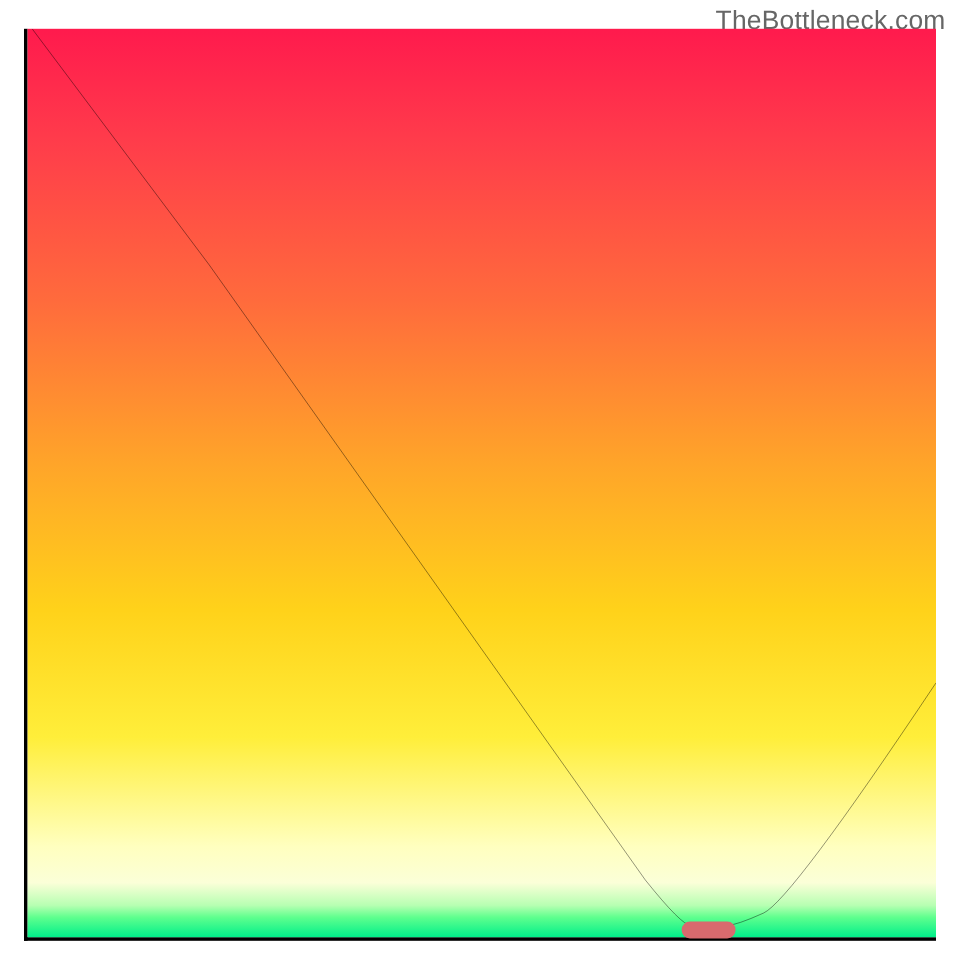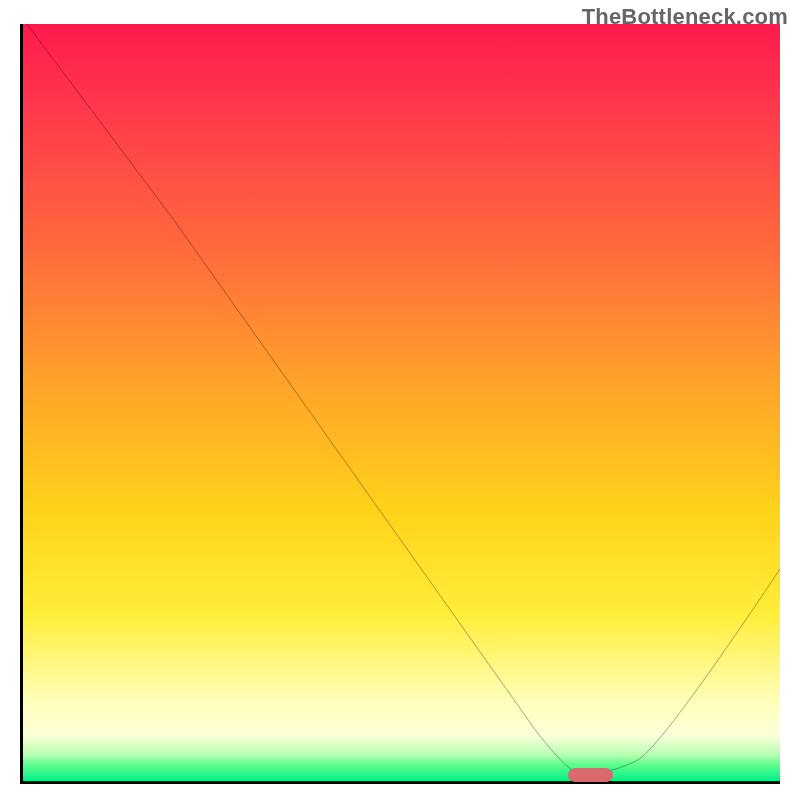--- a/index.html
+++ b/index.html
@@ -14,21 +14,21 @@
   .wrap {
     position: relative;
     width: 800px;
     height: 800px;
   }
   .attrib {
     position: absolute;
     top: 4px;
     right: 12px;
     font-size: 22px;
-    font-weight: 700;
+    font-weight: 400;
     color: #666;
     letter-spacing: 0.2px;
   }
   .plot {
     position: absolute;
     left: 20px;
     top: 24px;
     width: 760px;
     height: 760px;
     border-left: 3px solid #000;

